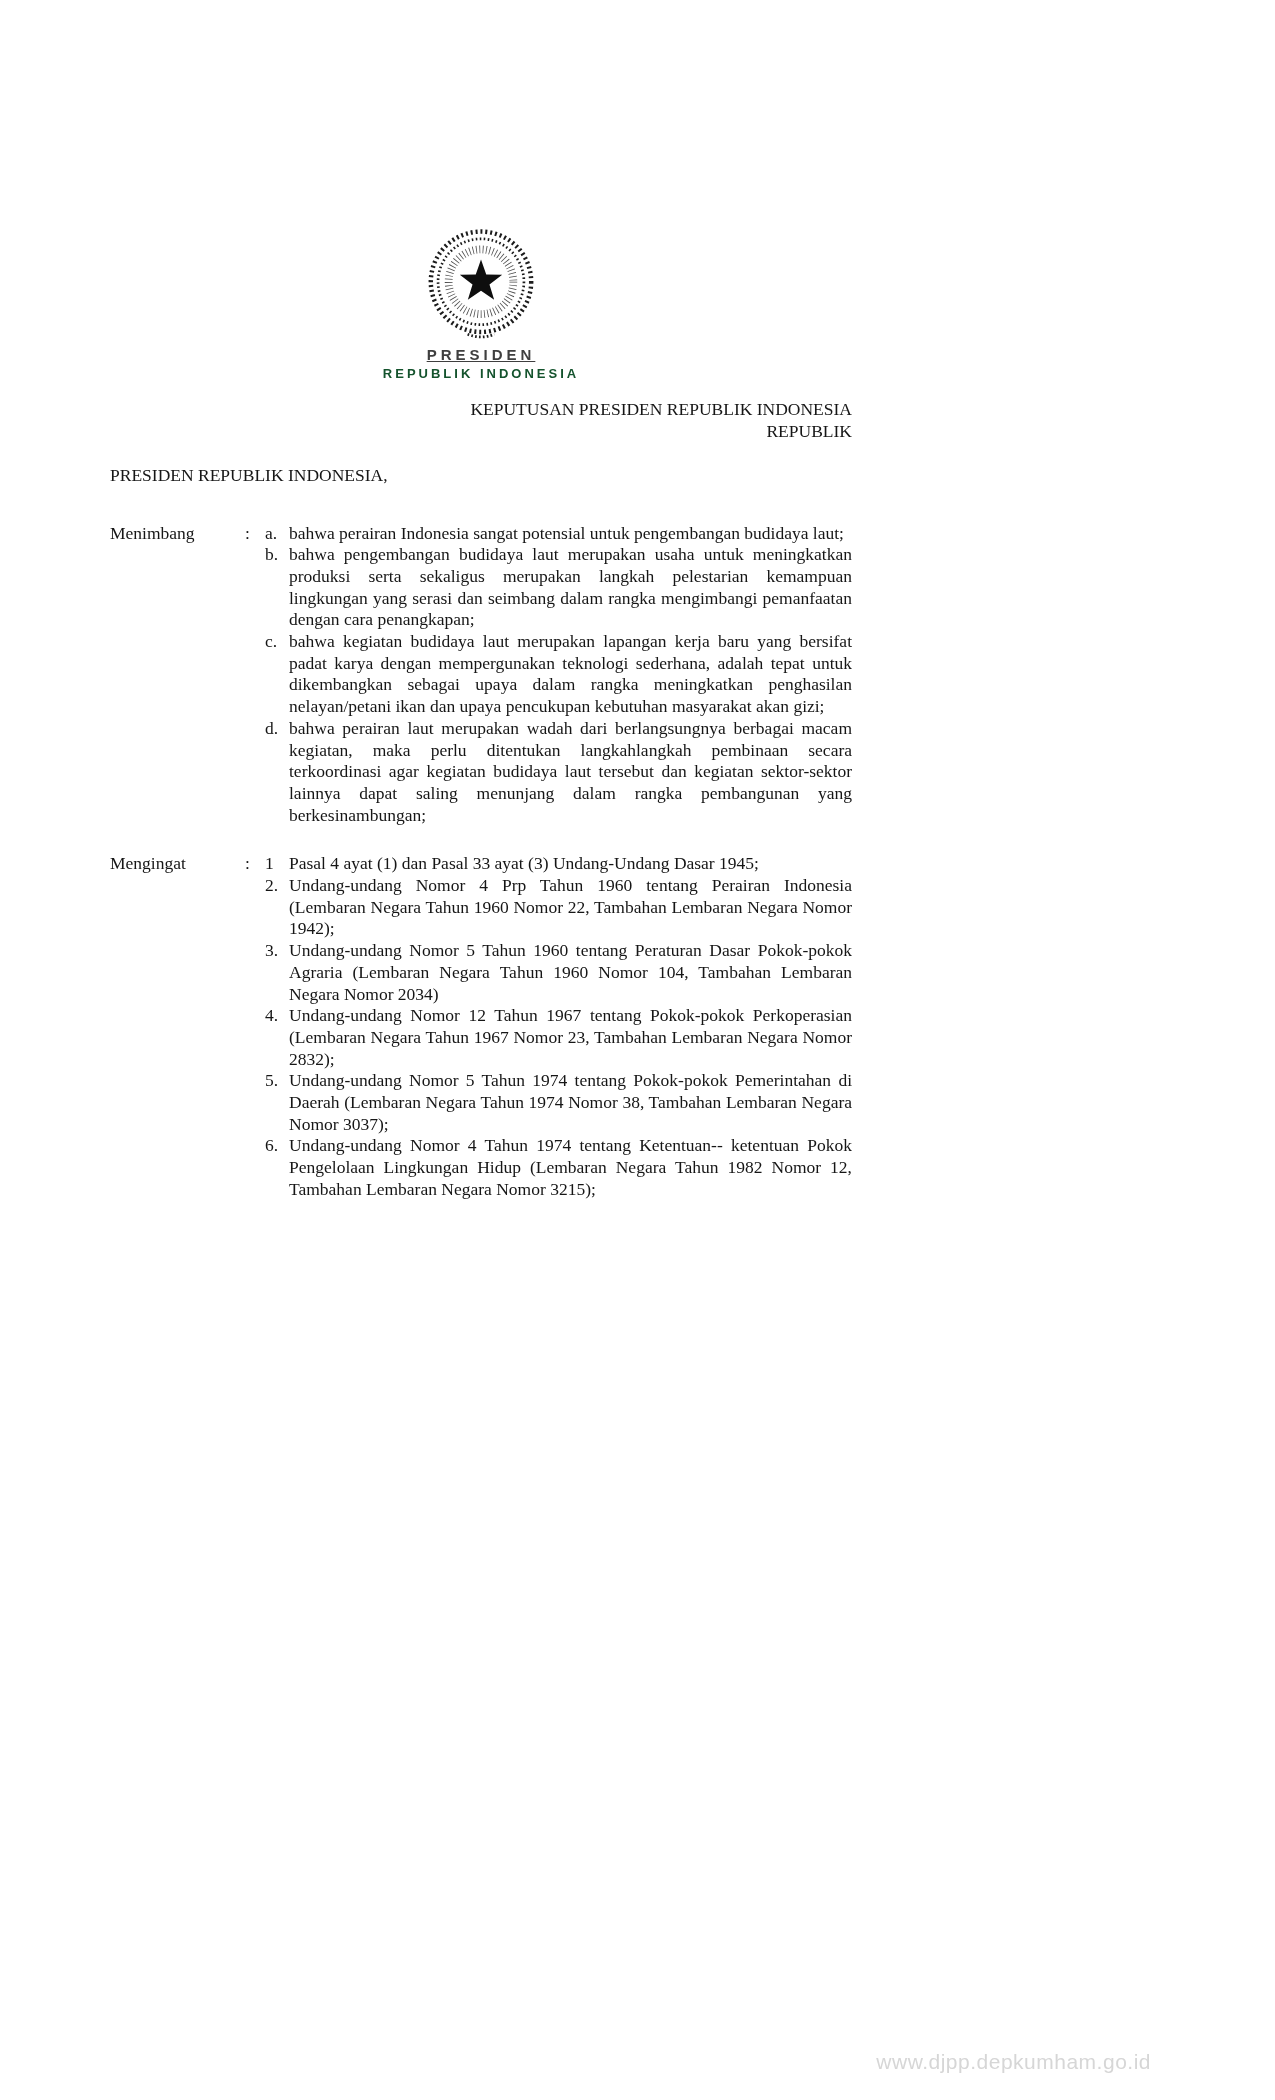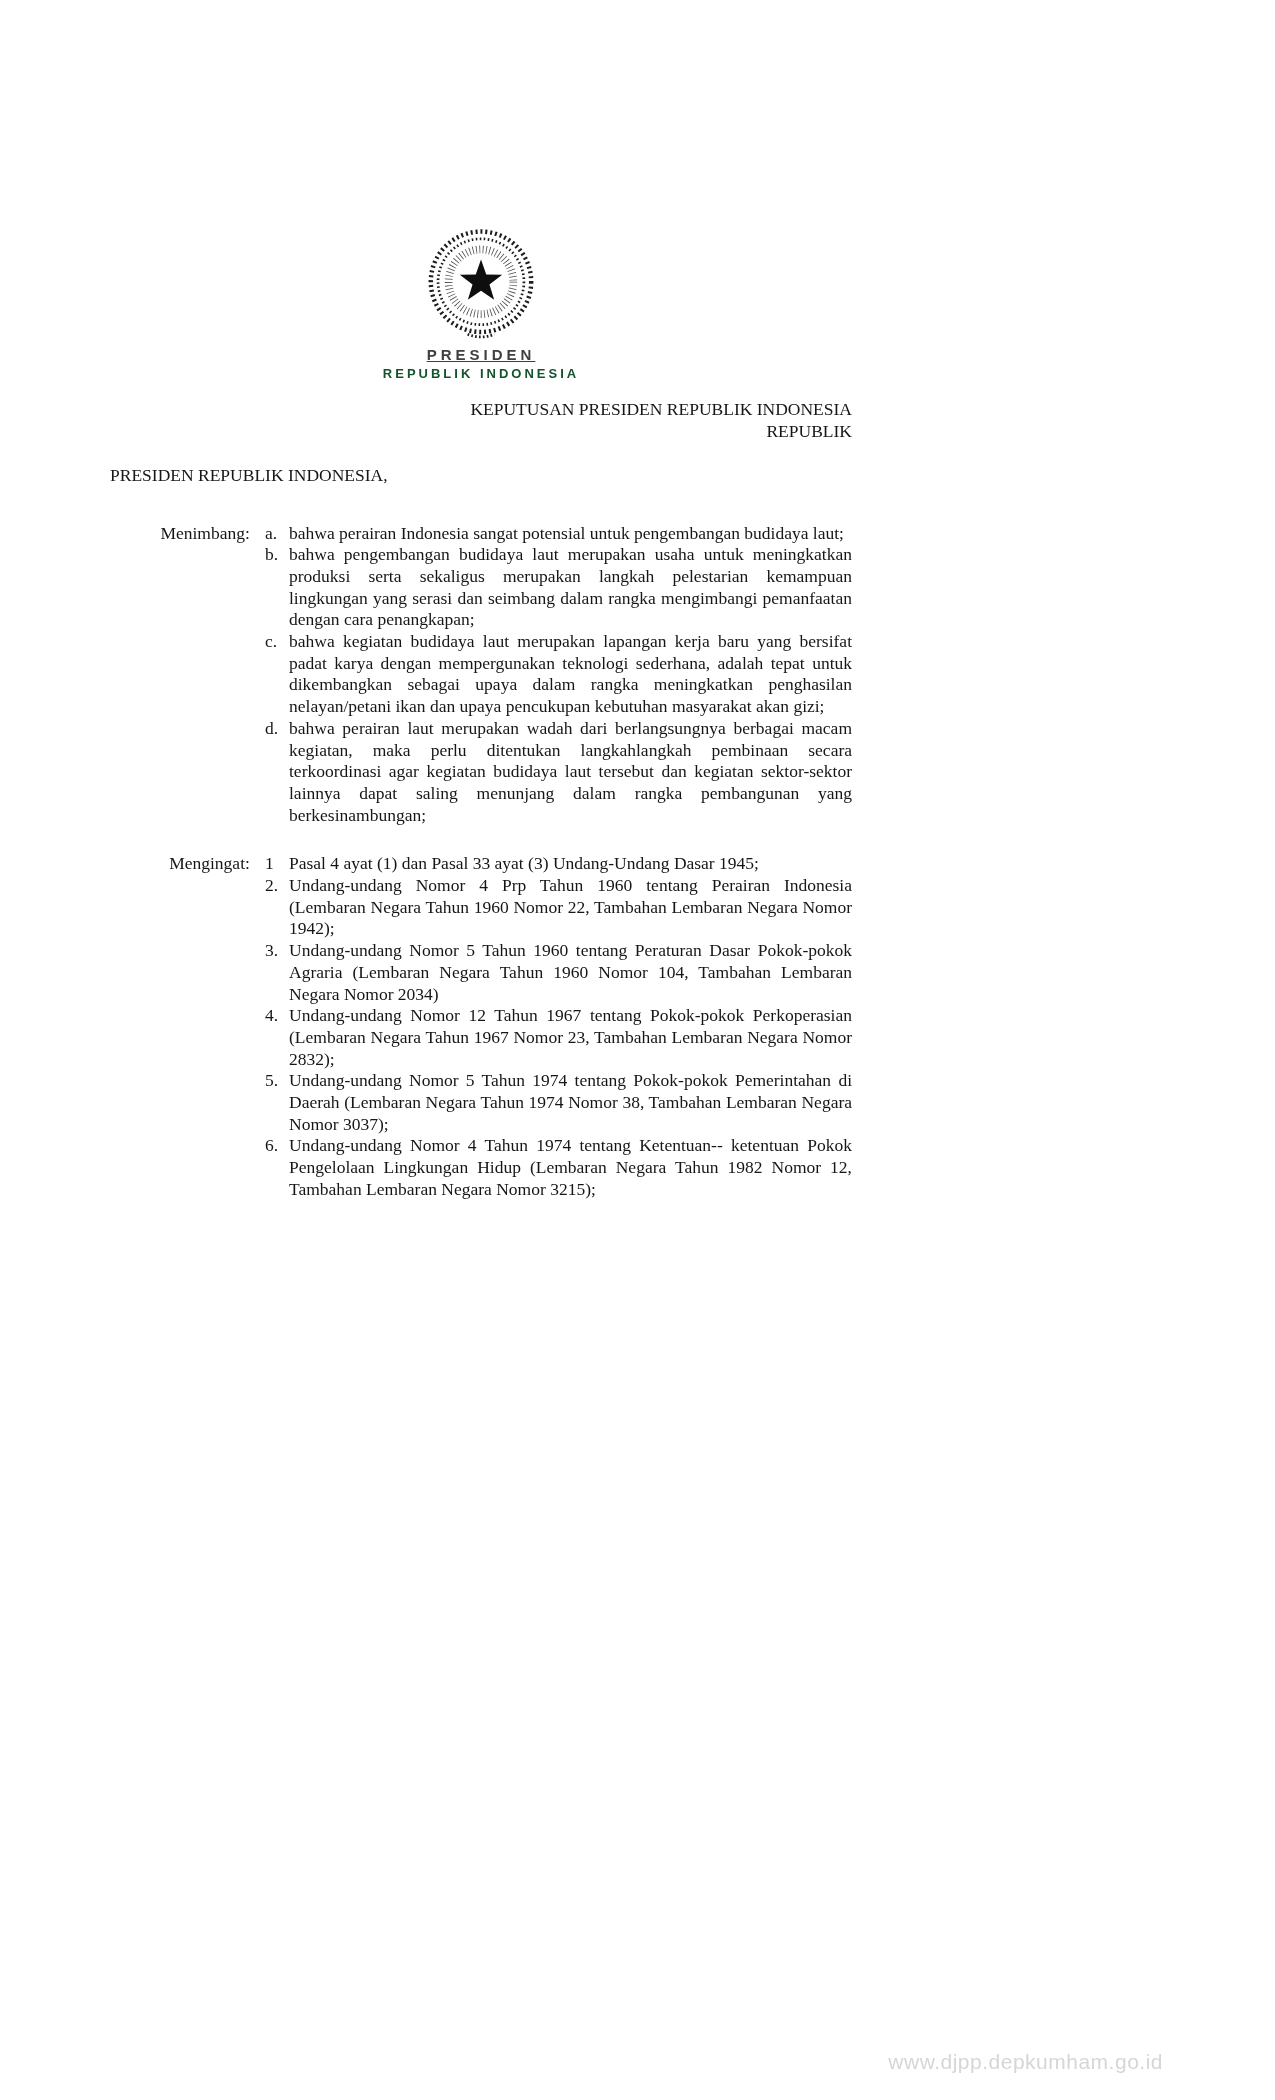--- a/index.html
+++ b/index.html
@@ -53,36 +53,36 @@
   }
   .block {
     margin-top: 36px;
     display: grid;
     grid-template-columns: 135px 18px 1fr;
     align-items: start;
     font-size: 17.5px;
     line-height: 21.7px;
   }
   .block.second { margin-top: 27px; }
-  .section-label { text-align: right; }
+  .section-label { text-align: left; }
   .section-colon { text-align: left; }
   .item {
     position: relative;
     padding-left: 26px;
     text-align: justify;
   }
   .item .marker {
     position: absolute;
     left: 2px;
     top: 0;
     text-align: left;
   }
   .watermark {
     position: absolute;
-    right: 112px;
+    right: 124px;
     bottom: 26px;
     font-family: "Liberation Sans", sans-serif;
     font-size: 21px;
     letter-spacing: 0.5px;
     color: #d6d6d6;
   }
 </style>
 </head>
 <body>
 

